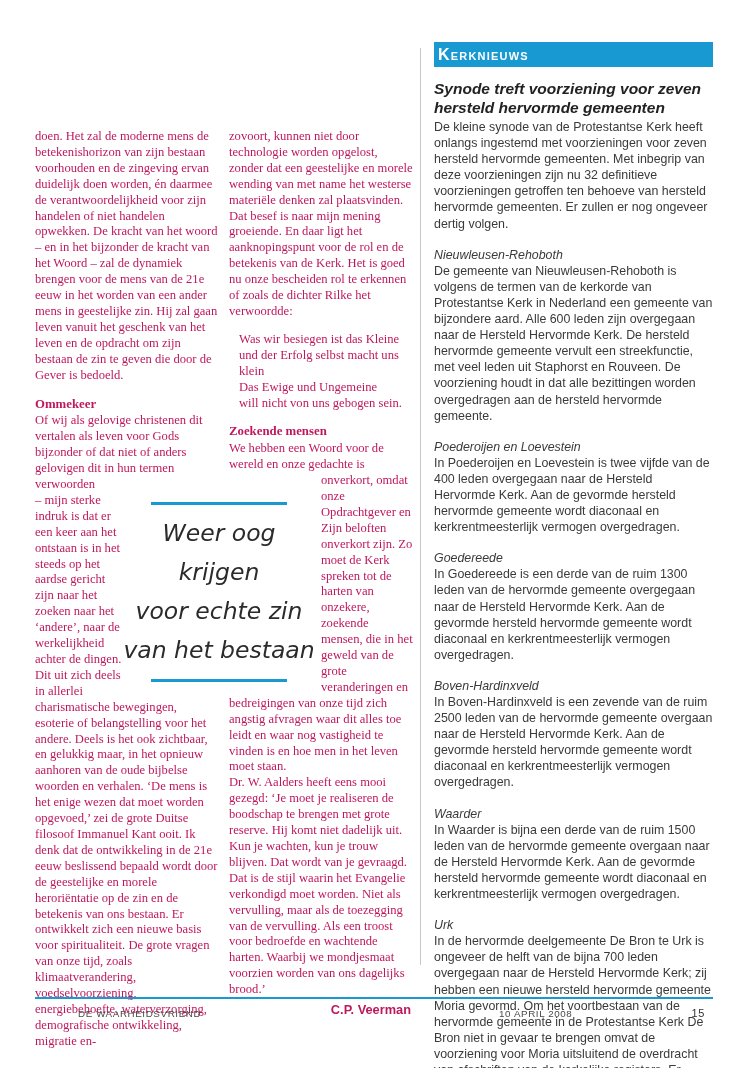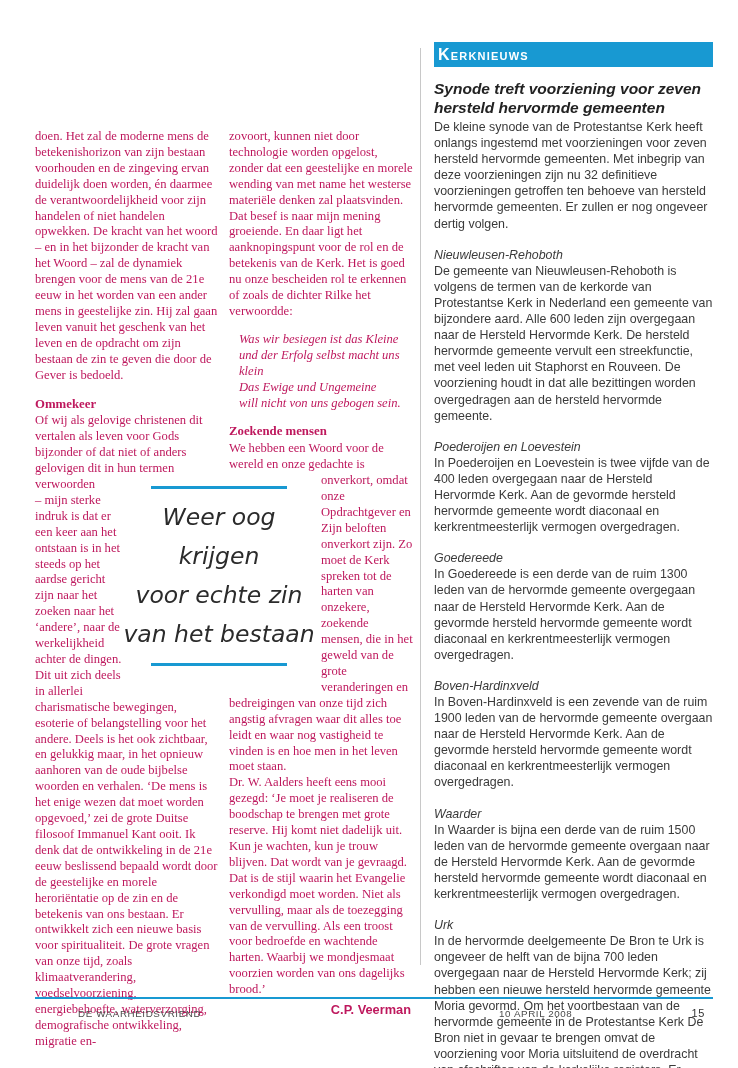--- a/index.html
+++ b/index.html
@@ -13,26 +13,26 @@
     position:absolute; top:129px; width:184px;
     font-size:12.6px; line-height:15.9px; color:#be185d;
     text-align:left;
   }
   .col-left   { left:35px;  }
   .col-middle { left:229px; }
   .b-p        { margin:0; }
   .col-left   .b-narrow { margin:0 92px 0 0; }
   .col-middle .b-narrow { margin:0 0 0 92px; }
   .b-heading  { margin:13px 0 1px 0; font-weight:bold; font-size:12.8px; }
-  .b-poem     { margin:12px 0 0 10px; font-style:italic; white-space:pre-line; }
+  .b-poem     { margin:12px 0 0 10px; white-space:pre-line; }
   .b-sig      { margin:4px 2px 0 0; text-align:right; font-weight:bold;
                 font-family:"Liberation Sans", sans-serif; font-size:12.8px; }
   
   .pullquote {
-    position:absolute; left:119px; top:486px; width:200px; text-align:center;
+    position:absolute; left:119px; top:502px; width:200px; text-align:center;
   }
   .pq-rule { width:136px; height:3px; margin:0 auto; background:var(--accent,#1899d2); }
   .pq-text {
     margin:9px 0; font-family:"DejaVu Sans", sans-serif; font-style:italic;
     font-size:23.5px; line-height:39px; color:#2b2b2b; white-space:pre-line;
   }
   
   .sidebar-rule {
     position:absolute; left:420px; top:48px; width:1px; height:917px; background:#c8c8c8;
   }
@@ -115,21 +115,21 @@
         <div class="sb-section">
           <h4 class="sb-heading">Poederoijen en Loevestein</h4>
           <p class="sb-body">In Poederoijen en Loevestein is twee vijfde van de 400 leden overgegaan naar de Hersteld Hervormde Kerk. Aan de gevormde hersteld hervormde gemeente wordt diaconaal en kerkrentmeesterlijk vermogen overgedragen.</p>
         </div>
         <div class="sb-section">
           <h4 class="sb-heading">Goedereede</h4>
           <p class="sb-body">In Goedereede is een derde van de ruim 1300 leden van de hervormde gemeente overgegaan naar de Hersteld Hervormde Kerk. Aan de gevormde hersteld hervormde gemeente wordt diaconaal en kerkrentmeesterlijk vermogen overgedragen.</p>
         </div>
         <div class="sb-section">
           <h4 class="sb-heading">Boven-Hardinxveld</h4>
-          <p class="sb-body">In Boven-Hardinxveld is een zevende van de ruim 1900 leden van de hervormde gemeente overgaan naar de Hersteld Hervormde Kerk. Aan de gevormde hersteld hervormde gemeente wordt diaconaal en kerkrentmeesterlijk vermogen overgedragen.</p>
+          <p class="sb-body">In Boven-Hardinxveld is een zevende van de ruim 2500 leden van de hervormde gemeente overgaan naar de Hersteld Hervormde Kerk. Aan de gevormde hersteld hervormde gemeente wordt diaconaal en kerkrentmeesterlijk vermogen overgedragen.</p>
         </div>
         <div class="sb-section">
           <h4 class="sb-heading">Waarder</h4>
           <p class="sb-body">In Waarder is bijna een derde van de ruim 1500 leden van de hervormde gemeente overgaan naar de Hersteld Hervormde Kerk. Aan de gevormde hersteld hervormde gemeente wordt diaconaal en kerkrentmeesterlijk vermogen overgedragen.</p>
         </div>
         <div class="sb-section">
           <h4 class="sb-heading">Urk</h4>
           <p class="sb-body">In de hervormde deelgemeente De Bron te Urk is ongeveer de helft van de bijna 700 leden overgegaan naar de Hersteld Hervormde Kerk; zij hebben een nieuwe hersteld hervormde gemeente Moria gevormd. Om het voortbestaan van de hervormde gemeente in de Protestantse Kerk De Bron niet in gevaar te brengen omvat de voorziening voor Moria uitsluitend de overdracht van afschriften van de kerkelijke registers. Er worden aan Moria geen vermogensbestanddelen overgedragen.</p>
         </div>
       </div>

